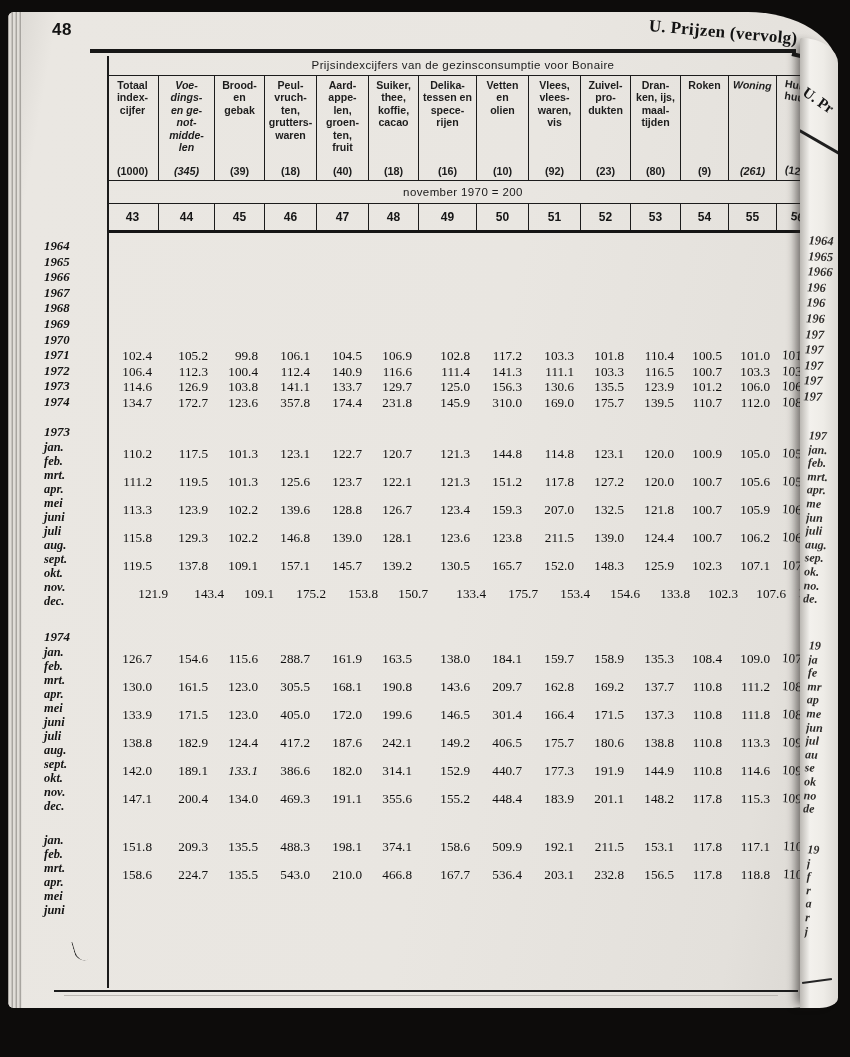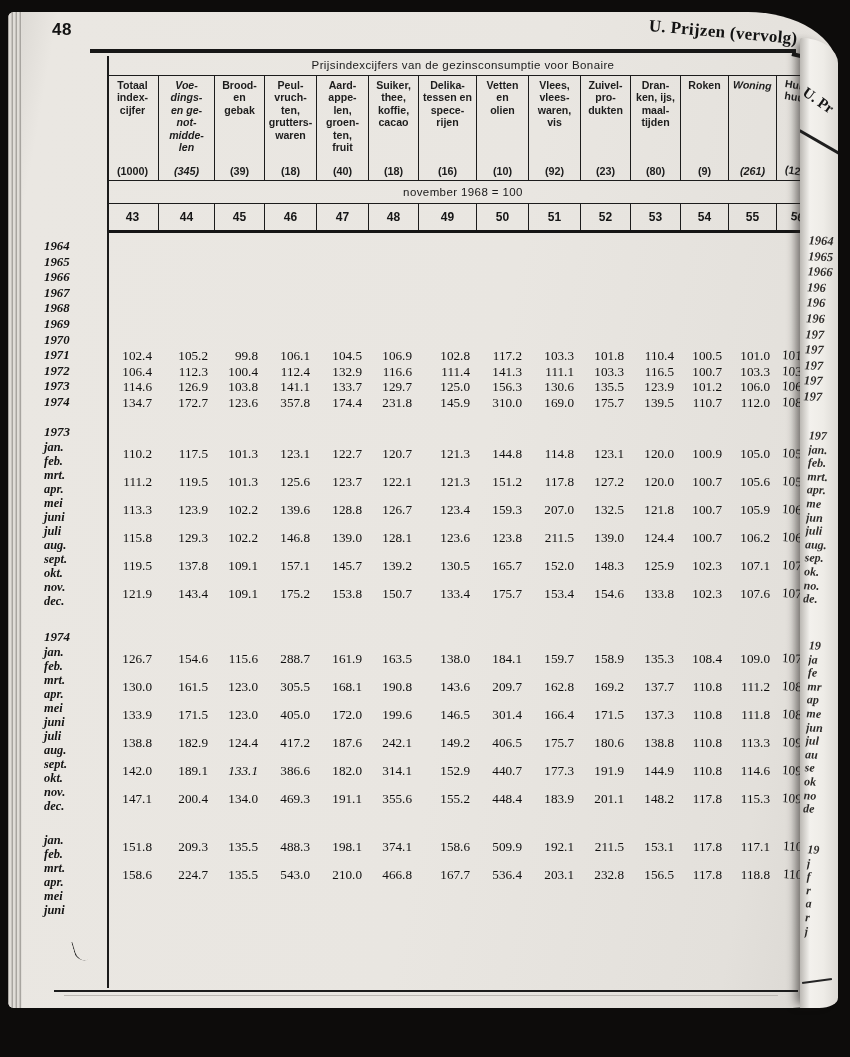--- a/index.html
+++ b/index.html
@@ -224,21 +224,21 @@
               <div class="tilt56">
                 <div>Huis-</div>
                 <div>huur</div>
               </div>
               <div class="wt tilt56">(126)</div>
             </div>
           </div>
         </div>
         <div class="row ">
           <div class="sp" style="width: 87px;"></div>
-          <div class="nov" style="width: 712px;">november 1968 = 100</div>
+          <div class="nov" style="width: 712px;">november 1970 = 200</div>
         </div>
         <div class="row ">
           <div class="sp" style="width: 87px;"></div>
           <div class="nwrap">
             <div class="ncell" style="width: 52px;">43</div>
             <div class="ncell" style="width: 56px;">44</div>
             <div class="ncell" style="width: 50px;">45</div>
             <div class="ncell" style="width: 52px;">46</div>
             <div class="ncell" style="width: 52px;">47</div>
             <div class="ncell" style="width: 50px;">48</div>
@@ -388,21 +388,21 @@
           <div class="val" style="width: 48px;">100.5</div>
           <div class="val" style="width: 48px;">101.0</div>
           <div class="val" style="width: 42px;"><span class="tilt56v">101.1</span></div>
         </div>
         <div class="row yr-row">
           <div class="lblcol" style="width: 87px;">1972</div>
           <div class="val" style="width: 52px;">106.4</div>
           <div class="val" style="width: 56px;">112.3</div>
           <div class="val" style="width: 50px;">100.4</div>
           <div class="val" style="width: 52px;">112.4</div>
-          <div class="val" style="width: 52px;">132.9</div>
+          <div class="val" style="width: 52px;">140.9</div>
           <div class="val" style="width: 50px;">116.6</div>
           <div class="val" style="width: 58px;">111.4</div>
           <div class="val" style="width: 52px;">141.3</div>
           <div class="val" style="width: 52px;">111.1</div>
           <div class="val" style="width: 50px;">103.3</div>
           <div class="val" style="width: 50px;">116.5</div>
           <div class="val" style="width: 48px;">100.7</div>
           <div class="val" style="width: 48px;">103.3</div>
           <div class="val" style="width: 42px;"><span class="tilt56v">103.8</span></div>
         </div>
@@ -552,21 +552,21 @@
           <div class="val" style="width: 48px;">107.1</div>
           <div class="val" style="width: 42px;">
             <span class="tilt56v">107.0</span>
           </div>
         </div>
         <div class="row pair-row">
           <div class="lblcol" style="width: 87px;">
             <div>nov.</div>
             <div>dec.</div>
           </div>
-          <div class="val" style="width: 52px;">121.9</div>
+          <div class="val" style="width: 52px; margin-left: 16px;">121.9</div>
           <div class="val" style="width: 56px;">143.4</div>
           <div class="val" style="width: 50px;">109.1</div>
           <div class="val" style="width: 52px;">175.2</div>
           <div class="val" style="width: 52px;">153.8</div>
           <div class="val" style="width: 50px;">150.7</div>
           <div class="val" style="width: 58px;">133.4</div>
           <div class="val" style="width: 52px;">175.7</div>
           <div class="val" style="width: 52px;">153.4</div>
           <div class="val" style="width: 50px;">154.6</div>
           <div class="val" style="width: 50px;">133.8</div>

